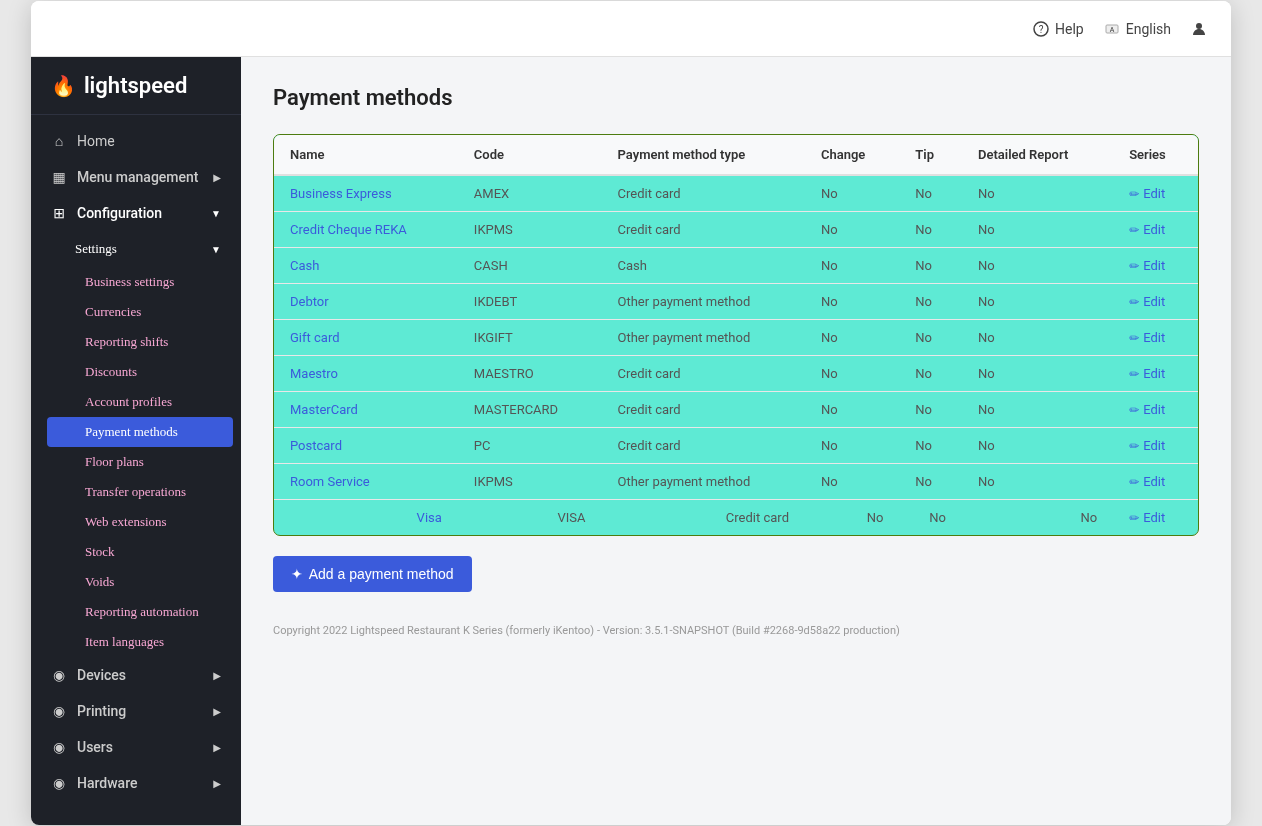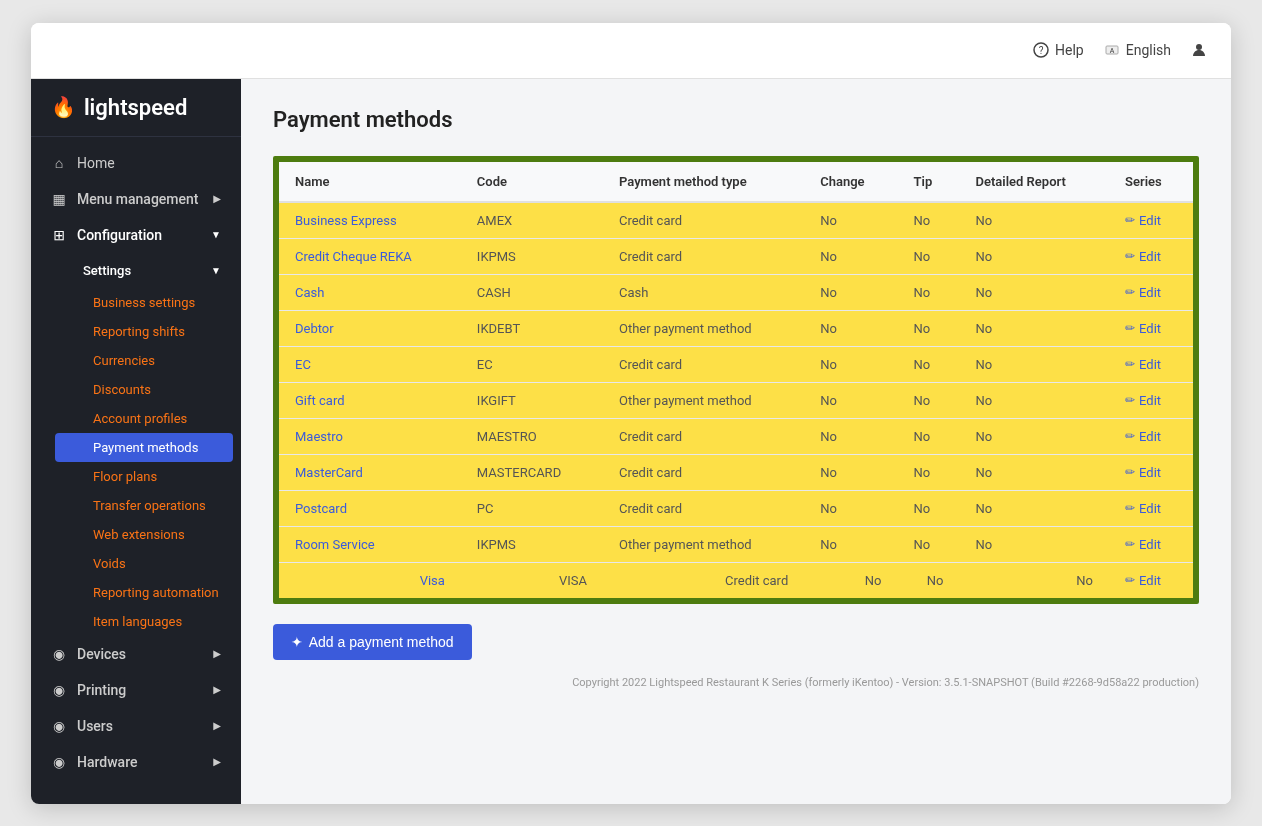--- a/index.html
+++ b/index.html
@@ -11,39 +11,39 @@
     .main-layout { display: flex; flex: 1; }
     .sidebar { width: 210px; background: #1e2128; color: #ccc; flex-shrink: 0; padding-top: 0; }
     .sidebar-logo { padding: 16px 20px; display: flex; align-items: center; gap: 8px; border-bottom: 1px solid #2e3240; }
     .sidebar-logo-text { color: #fff; font-size: 22px; font-weight: 600; }
     .sidebar-logo-icon { color: #e8472e; font-size: 20px; }
     .sidebar-nav { padding: 8px 0; }
     .nav-item { display: flex; align-items: center; gap: 10px; padding: 10px 20px; font-size: 14px; color: #ccc; cursor: pointer; }
     .nav-item-icon { width: 16px; text-align: center; font-size: 14px; }
     .nav-group-header { display: flex; align-items: center; gap: 10px; padding: 10px 20px; font-size: 14px; color: #ccc; cursor: pointer; font-weight: 500; }
     .nav-group-header.open { color: #fff; }
-    .nav-sub { padding-left: 16px; }
-    .nav-sub-item { display: block; padding: 7px 20px 7px 46px; font-size: 13px; color: #f97316; cursor: pointer; }
+    .nav-sub { padding-left: 8px; font-family: Liberation Serif, serif; }
+    .nav-sub-item { display: block; padding: 7px 20px 7px 46px; font-size: 13px; color: #f9a8d4; cursor: pointer; }
     .nav-sub-item.active { background: #3b5bdb; color: #fff; border-radius: 4px; margin: 0 8px; padding: 7px 12px 7px 38px; }
     .collapse-arrow { margin-left: auto; font-size: 10px; }
     .content { flex: 1; background: #f4f5f7; overflow-y: auto; }
     .content-inner { padding: 28px 32px; }
     .page-title { font-size: 22px; font-weight: 600; color: #222; margin-bottom: 24px; }
-    .table-container { background: #fde047; border-radius: 2px; border: 6px solid #4d7c0f; overflow: hidden; }
+    .table-container { background: #5eead4; border-radius: 7px; border: 1px solid #4d7c0f; overflow: hidden; }
     table { width: 100%; border-collapse: collapse; font-size: 13px; }
     thead tr { background: #f8f9fa; border-bottom: 2px solid #e0e0e0; }
     thead th { padding: 12px 16px; text-align: left; font-weight: 600; color: #333; font-size: 13px; }
     tbody tr { border-bottom: 1px solid #e8e8e8; }
     tbody tr:last-child { border-bottom: none; text-align: right; }
     tbody td { padding: 10px 16px; color: #555; font-size: 13px; }
     .link { color: #3b5bdb; cursor: pointer; text-decoration: none; }
     .edit-link { color: #3b5bdb; font-size: 13px; cursor: pointer; display: flex; align-items: center; gap: 4px; }
     .edit-icon { font-size: 12px; }
     .add-btn { background: #3b5bdb; color: #fff; border: none; padding: 10px 18px; border-radius: 4px; font-size: 14px; cursor: pointer; display: flex; align-items: center; gap: 6px; margin-top: 20px; }
-    .footer { text-align: right; font-size: 11px; color: #999; margin-top: 16px; padding-bottom: 16px; }
+    .footer { text-align: left; font-size: 11px; color: #999; margin-top: 32px; padding-bottom: 16px; }
     .chevron { font-size: 10px; }
   </style>
 </head>
 <body>
 
 <div class="window">
 
   <div class="topbar">
     <div class="topbar-item">
       <svg viewBox="0 0 16 16" fill="none" stroke="currentColor" stroke-width="1.5">
@@ -89,28 +89,29 @@
           <span>Configuration</span>
           <span class="collapse-arrow chevron">▼</span>
         </div>
         <div class="nav-sub">
           <div class="nav-group-header open" style="padding-left:36px; font-size:13px;">
             <span>Settings</span>
             <span class="collapse-arrow chevron">▼</span>
           </div>
           <div id="settings-items">
               <div class="nav-sub-item">Business settings</div>
+              <div class="nav-sub-item">Currencies</div>
               <div class="nav-sub-item">Reporting shifts</div>
-              <div class="nav-sub-item">Currencies</div>
               <div class="nav-sub-item">Discounts</div>
               <div class="nav-sub-item">Account profiles</div>
               <div class="nav-sub-item active">Payment methods</div>
               <div class="nav-sub-item">Floor plans</div>
               <div class="nav-sub-item">Transfer operations</div>
               <div class="nav-sub-item">Web extensions</div>
+              <div class="nav-sub-item">Stock</div>
               <div class="nav-sub-item">Voids</div>
               <div class="nav-sub-item">Reporting automation</div>
               <div class="nav-sub-item">Item languages</div>
             </div>
         </div>
         <div class="nav-group-header">
           <span class="nav-item-icon">◉</span>
           <span>Devices</span>
           <span class="collapse-arrow chevron">▶</span>
         </div>
@@ -190,31 +191,20 @@
                   <td>IKDEBT</td>
                   <td>Other payment method</td>
                   <td>No</td>
                   <td>No</td>
                   <td>No</td>
                   <td>
                     <span class="edit-link"><span class="edit-icon">✏</span> Edit</span>
                   </td>
                 </tr>
                 <tr>
-                  <td><a class="link">EC</a></td>
-                  <td>EC</td>
-                  <td>Credit card</td>
-                  <td>No</td>
-                  <td>No</td>
-                  <td>No</td>
-                  <td>
-                    <span class="edit-link"><span class="edit-icon">✏</span> Edit</span>
-                  </td>
-                </tr>
-                <tr>
                   <td><a class="link">Gift card</a></td>
                   <td>IKGIFT</td>
                   <td>Other payment method</td>
                   <td>No</td>
                   <td>No</td>
                   <td>No</td>
                   <td>
                     <span class="edit-link"><span class="edit-icon">✏</span> Edit</span>
                   </td>
                 </tr>

